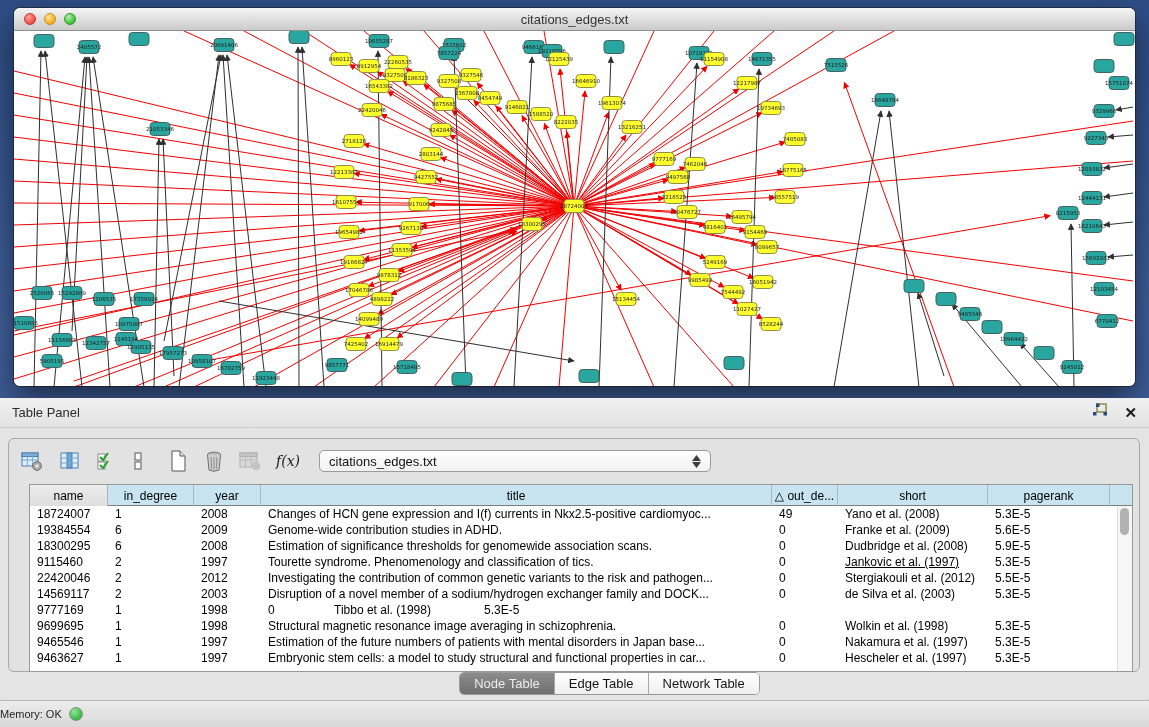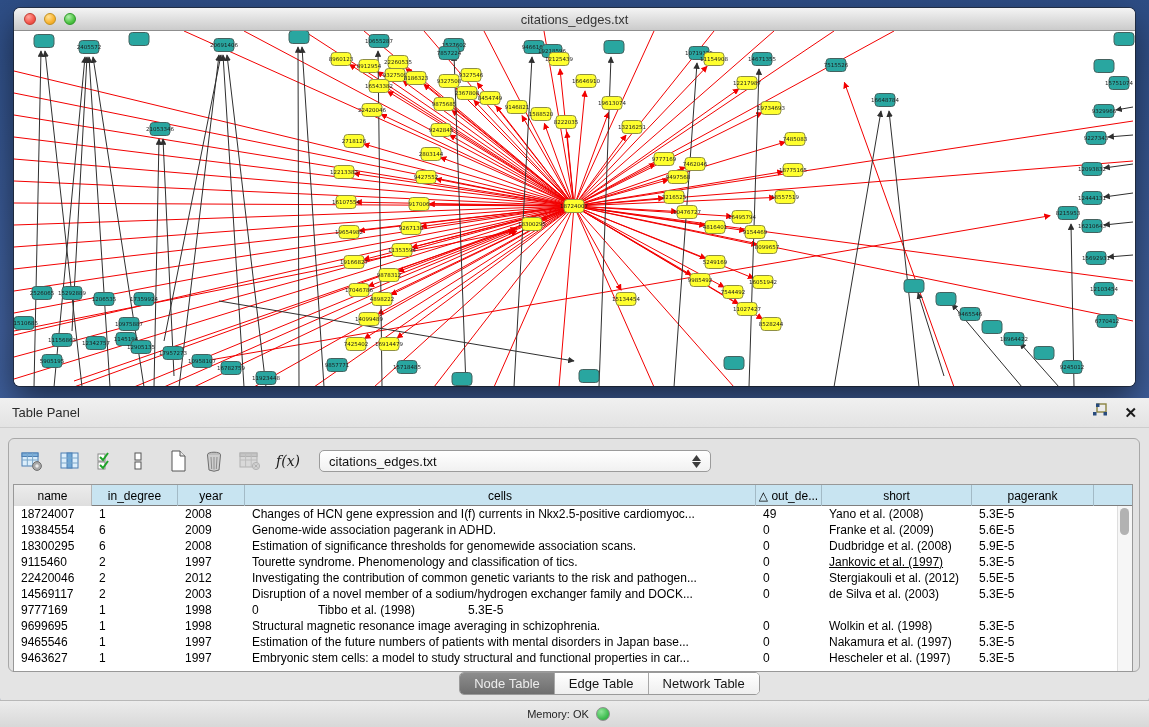--- a/index.html
+++ b/index.html
@@ -35,39 +35,39 @@
   .close-icon{font-size:15px;font-weight:bold;color:#1a1a1a;line-height:1;cursor:default;}
   .panel-card{position:absolute;left:8px;top:40px;width:1132px;height:234px;background:#e2e2e2;
     border:1px solid #a8a8a8;border-radius:6px;box-sizing:border-box;}
   .toolbar{position:absolute;left:8px;top:5px;height:34px;display:flex;align-items:center;}
   .tool-btn{width:30px;height:30px;display:flex;align-items:center;justify-content:center;background:transparent;border:none;padding:0;}
   .fx-label{font-size:14px;font-family:"DejaVu Serif",serif;font-style:italic;color:#1a1a1a;}
   .select{width:392px;height:22px;background:linear-gradient(#ffffff,#f1f1f1);border:1px solid #9b9b9b;border-radius:5px;
     display:flex;align-items:center;padding:0 9px;font-size:13px;color:#111;margin-left:16px;box-sizing:border-box;}
   .select .arrows{margin-left:auto;display:flex;flex-direction:column;gap:1px;}
 
-  .table-wrap{position:absolute;left:4px;top:45px;right:6px;height:186px;background:#fff;border:1px solid #989898;overflow:hidden;}
+  .table-wrap{position:absolute;left:20px;top:45px;right:6px;height:186px;background:#fff;border:1px solid #989898;overflow:hidden;}
   .thead{display:flex;height:21px;background:#c8e4f1;border-bottom:1px solid #7e7e7e;box-sizing:border-box;}
   .th{font-size:12px;color:#000;display:flex;align-items:center;justify-content:center;
     border-right:1px solid #a3bac6;box-sizing:border-box;height:21px;white-space:nowrap;overflow:hidden;}
   .th.name-col{background:linear-gradient(#ececec,#dedede);border-right:1px solid #b4b4b4;}
   .tr{display:flex;height:16px;align-items:center;}
   .td{font-size:12px;color:#000;padding-left:7px;box-sizing:border-box;white-space:nowrap;overflow:hidden;}
   .vscroll{position:absolute;right:0;top:21px;bottom:0;width:14px;background:#f6f6f6;border-left:1px solid #dedede;}
   .vthumb{position:absolute;left:2px;top:2px;width:9px;height:27px;border-radius:5px;background:#b2b2b2;}
 
   .tabs-row{position:absolute;left:0;top:274px;width:100%;display:flex;justify-content:center;margin-left:35px;}
   .segmented{display:inline-flex;border:1px solid #9a9a9a;border-radius:5px;overflow:hidden;background:#fff;}
   .seg{padding:3px 14px;font-size:13px;color:#141414;background:linear-gradient(#ffffff,#efefef);
     border-right:1px solid #a8a8a8;cursor:default;}
   .seg:last-child{border-right:none;}
   .seg.active{background:linear-gradient(#8d8d8d,#6e6e6e);color:#ececec;}
 
   .status-bar{position:absolute;left:0;bottom:0;width:100%;height:27px;background:linear-gradient(#ececec,#d8d8d8);
-    border-top:1px solid #b8b8b8;display:flex;align-items:center;justify-content:center;
+    border-top:1px solid #b8b8b8;display:flex;align-items:center;justify-content:flex-start;
     padding-right:12px;box-sizing:border-box;}
   .mem-label{font-size:11px;color:#1f1f1f;margin-right:7px;}
   .mem-dot{width:14px;height:14px;border-radius:50%;box-sizing:border-box;border:1px solid #8e8e8e;
     background:radial-gradient(circle at 35% 30%,#8fe598,#3dbb4e 65%,#2f9e40);}
 </style>
 </head>
 <body>
 
 <div class="screen">
 
@@ -545,40 +545,40 @@
               </svg>
           </span>
         </div>
       </div>
 
       <div class="table-wrap">
         <div class="thead" id="thead">
             <div class="th name-col" style="width: 78px;">name</div>
             <div class="th" style="width: 86px;">in_degree</div>
             <div class="th" style="width: 67px;">year</div>
-            <div class="th" style="width: 511px;">cells</div>
+            <div class="th" style="width: 511px;">title</div>
             <div class="th" style="width: 66px;">△ out_de...</div>
             <div class="th" style="width: 150px;">short</div>
             <div class="th" style="width: 122px;">pagerank</div>
           </div>
         <div class="tbody" id="tbody">
             <div class="tr">
               <div class="td" style="width: 78px;">18724007</div>
               <div class="td" style="width: 86px;">1</div>
               <div class="td" style="width: 67px;">2008</div>
               <div class="td" style="width: 511px;">Changes of HCN gene expression and I(f) currents in Nkx2.5-positive cardiomyoc...</div>
               <div class="td" style="width: 66px;">49</div>
               <div class="td" style="width: 150px;">Yano et al. (2008)</div>
               <div class="td" style="width: 122px;">5.3E-5</div>
             </div>
             <div class="tr">
               <div class="td" style="width: 78px;">19384554</div>
               <div class="td" style="width: 86px;">6</div>
               <div class="td" style="width: 67px;">2009</div>
-              <div class="td" style="width: 511px;">Genome-wide association pagerank in ADHD.</div>
+              <div class="td" style="width: 511px;">Genome-wide contribution studies in ADHD.</div>
               <div class="td" style="width: 66px;">0</div>
               <div class="td" style="width: 150px;">Franke et al. (2009)</div>
               <div class="td" style="width: 122px;">5.6E-5</div>
             </div>
             <div class="tr">
               <div class="td" style="width: 78px;">18300295</div>
               <div class="td" style="width: 86px;">6</div>
               <div class="td" style="width: 67px;">2008</div>
               <div class="td" style="width: 511px;">Estimation of significance thresholds for genomewide association scans.</div>
               <div class="td" style="width: 66px;">0</div>

